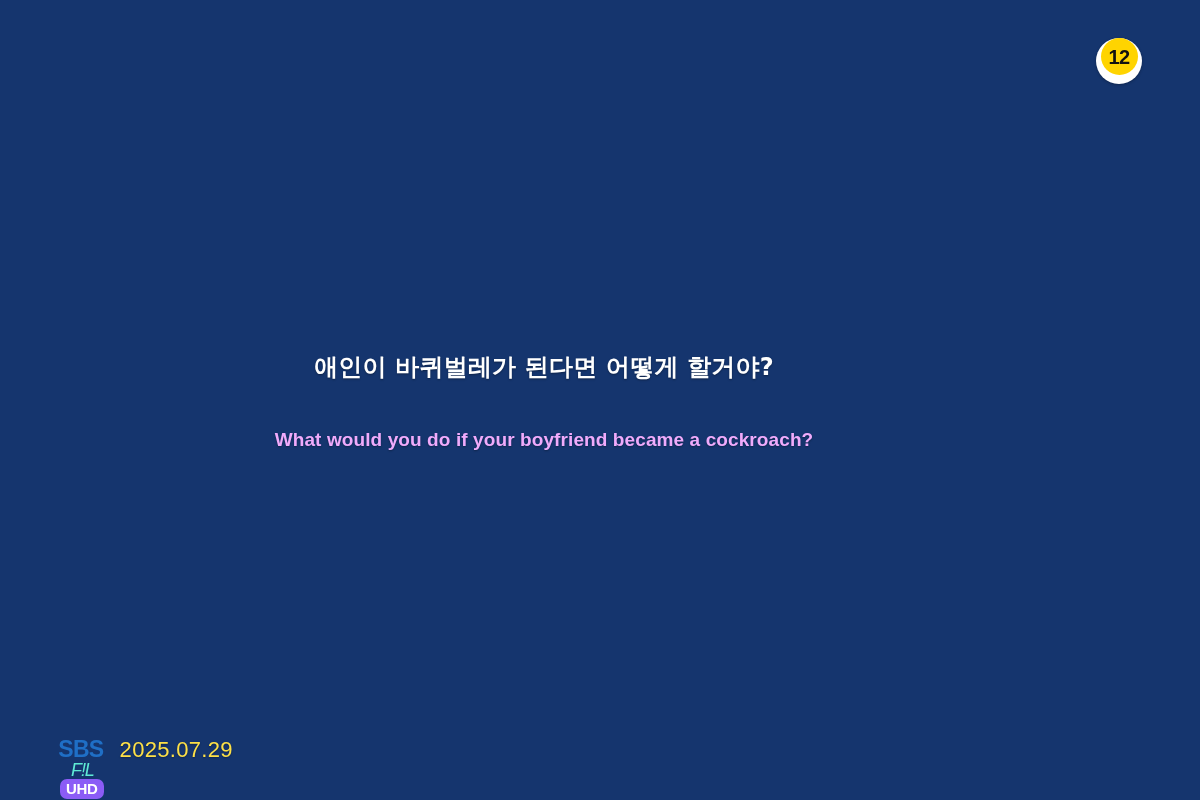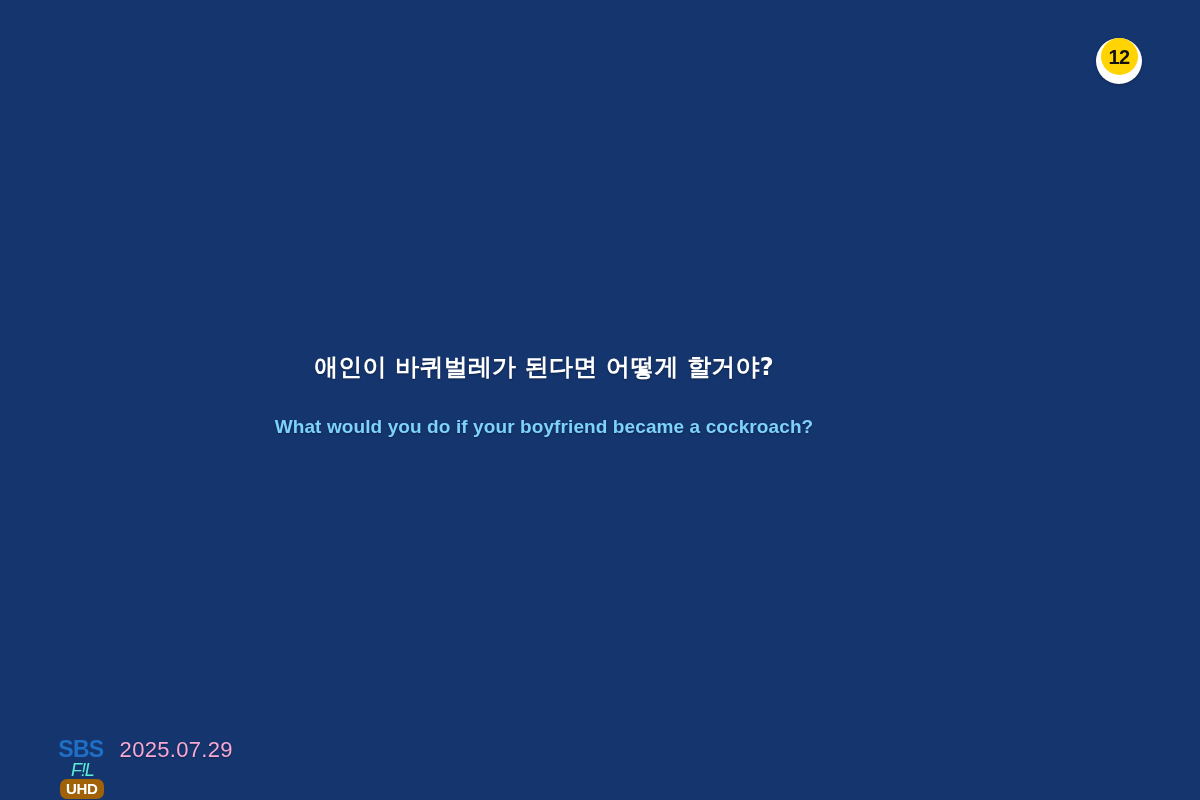--- a/index.html
+++ b/index.html
@@ -73,24 +73,24 @@
     line-height: 1.25;
     letter-spacing: 0.2px;
     margin: 0;
     text-shadow: 0 1px 2px rgba(0, 0, 0, 0.35);
     font-family: "DejaVu Sans", "Liberation Sans", sans-serif;
   }
 
   #caption-secondary {
     font-size: 19px;
     font-weight: bold;
-    color: #7dd3fc;
+    color: #f0abfc;
     line-height: 1.3;
     letter-spacing: 0.1px;
-    margin: 0;
+    margin: 13px;
     padding-top: 33px;
     text-shadow: 0 1px 2px rgba(0, 0, 0, 0.32);
     font-family: "Liberation Sans", "DejaVu Sans", sans-serif;
   }
 
   
   #channel-bug {
     position: absolute;
     left: 58px;
     top: 735px;
@@ -121,42 +121,42 @@
     font-style: italic;
     color: #5eead4;
     letter-spacing: -1.2px;
     line-height: 1;
     padding-left: 3px;
     font-family: "Liberation Sans", "DejaVu Sans", sans-serif;
   }
 
   #logo-uhd-pill {
     margin-left: 2px;
-    background: #a16207;
+    background: #8b5cf6;
     border-radius: 7px;
     padding: 2px 6px 3px 6px;
     display: flex;
     align-items: center;
     justify-content: center;
   }
 
   #logo-uhd-text {
     font-size: 15px;
     font-weight: bold;
     color: #ffffff;
     letter-spacing: -0.3px;
     line-height: 1;
     font-family: "Liberation Sans", "DejaVu Sans", sans-serif;
   }
 
   #broadcast-date {
     margin-left: 16px;
     font-size: 22px;
     font-weight: normal;
-    color: #f9a8d4;
+    color: #fde047;
     letter-spacing: 0.3px;
     line-height: 1;
     text-shadow: 0 1px 2px rgba(0, 0, 0, 0.3);
     font-family: "Liberation Sans", "DejaVu Sans", sans-serif;
   }
 </style>
 </head>
 <body>
 
 <div id="broadcast-frame">

